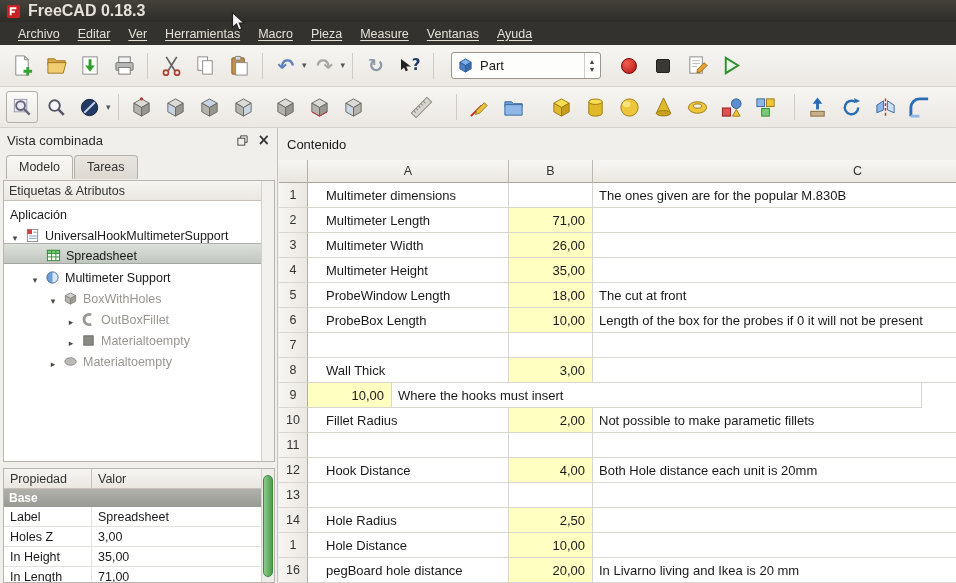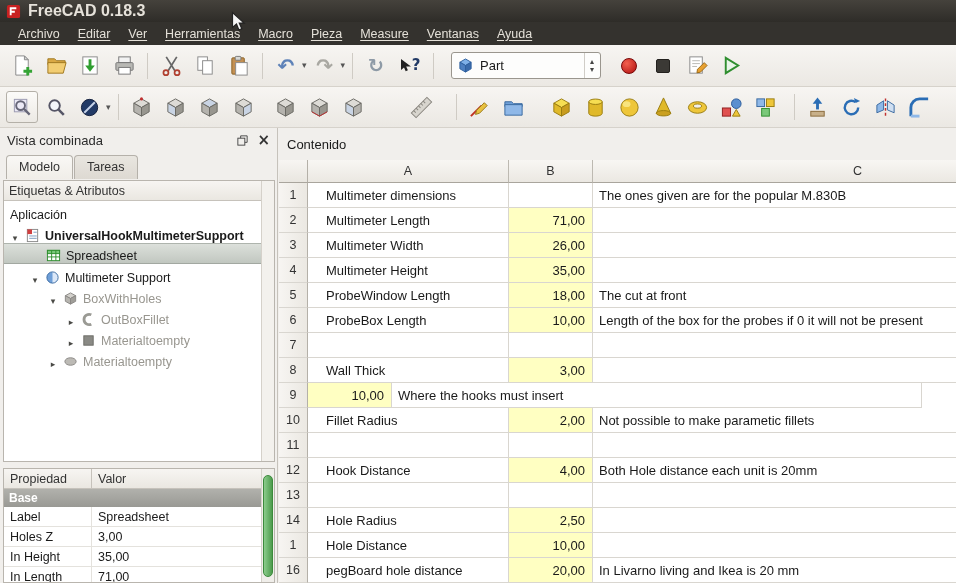--- a/index.html
+++ b/index.html
@@ -40,21 +40,21 @@
   .tabs{display:flex;align-items:flex-end;height:27px;padding-left:6px;gap:1px}
   .tab{padding:4px 12px 5px;border:1px solid #b5b1aa;border-bottom:none;border-radius:4px 4px 0 0;background:linear-gradient(#e9e6e0,#ddd9d2);font-size:12.5px;color:#333}
   .tab.active{background:linear-gradient(#f9f8f5,#f0ede8);position:relative;z-index:2}
   .tree-panel{position:absolute;left:3px;top:52px;width:272px;height:282px;background:#fff;border:1px solid #b9b5ae;overflow:hidden}
   .tree-scroll{position:absolute;right:0;top:0;width:13px;height:100%;background:#f3f1ed;border-left:1px solid #d5d1ca}
   .tree-colhdr{height:20px;background:linear-gradient(#f7f5f2,#eae7e1);border-bottom:1px solid #c6c2bb;display:flex;align-items:center;padding-left:5px;font-size:12.5px;color:#333}
   .tree-row{height:21px;display:flex;align-items:flex-end;gap:5px;font-size:12.5px;padding-right:16px}
   .tree-row.selected{background:linear-gradient(#dce0db,#c1c7c0);border-top:1px solid #aeb4ad;border-bottom:1px solid #a2a8a1}
   .expander{width:10px;font-size:9px;color:#4a4a46;text-align:center;flex:0 0 10px}
   .tree-label{white-space:nowrap}
-  .bold{font-weight:bold}
+  .bold{font-weight:normal}
   .gray{color:#98968f}
 
   
   .props-panel{position:absolute;left:3px;top:340px;width:272px;height:115px;background:#fff;border:1px solid #b9b5ae;overflow:hidden}
   .prop-hdr{display:flex;height:20px;background:linear-gradient(#f7f5f2,#eae7e1);border-bottom:1px solid #c6c2bb;font-size:12.5px;color:#333}
   .prop-hdr .c1{width:88px;padding-left:6px;border-right:1px solid #c6c2bb;display:flex;align-items:center}
   .prop-hdr .c2{flex:1;padding-left:6px;display:flex;align-items:center}
   .prop-group{height:18px;background:linear-gradient(#b1b1ac,#999994);color:#fff;font-weight:bold;font-size:12px;display:flex;align-items:center;padding-left:5px;margin-right:13px}
   .prop-row{display:flex;height:20px;border-bottom:1px solid #e4e2dd;font-size:12.5px;margin-right:13px}
   .prop-row .c1{width:88px;padding-left:6px;border-right:1px solid #e4e2dd;display:flex;align-items:center}

